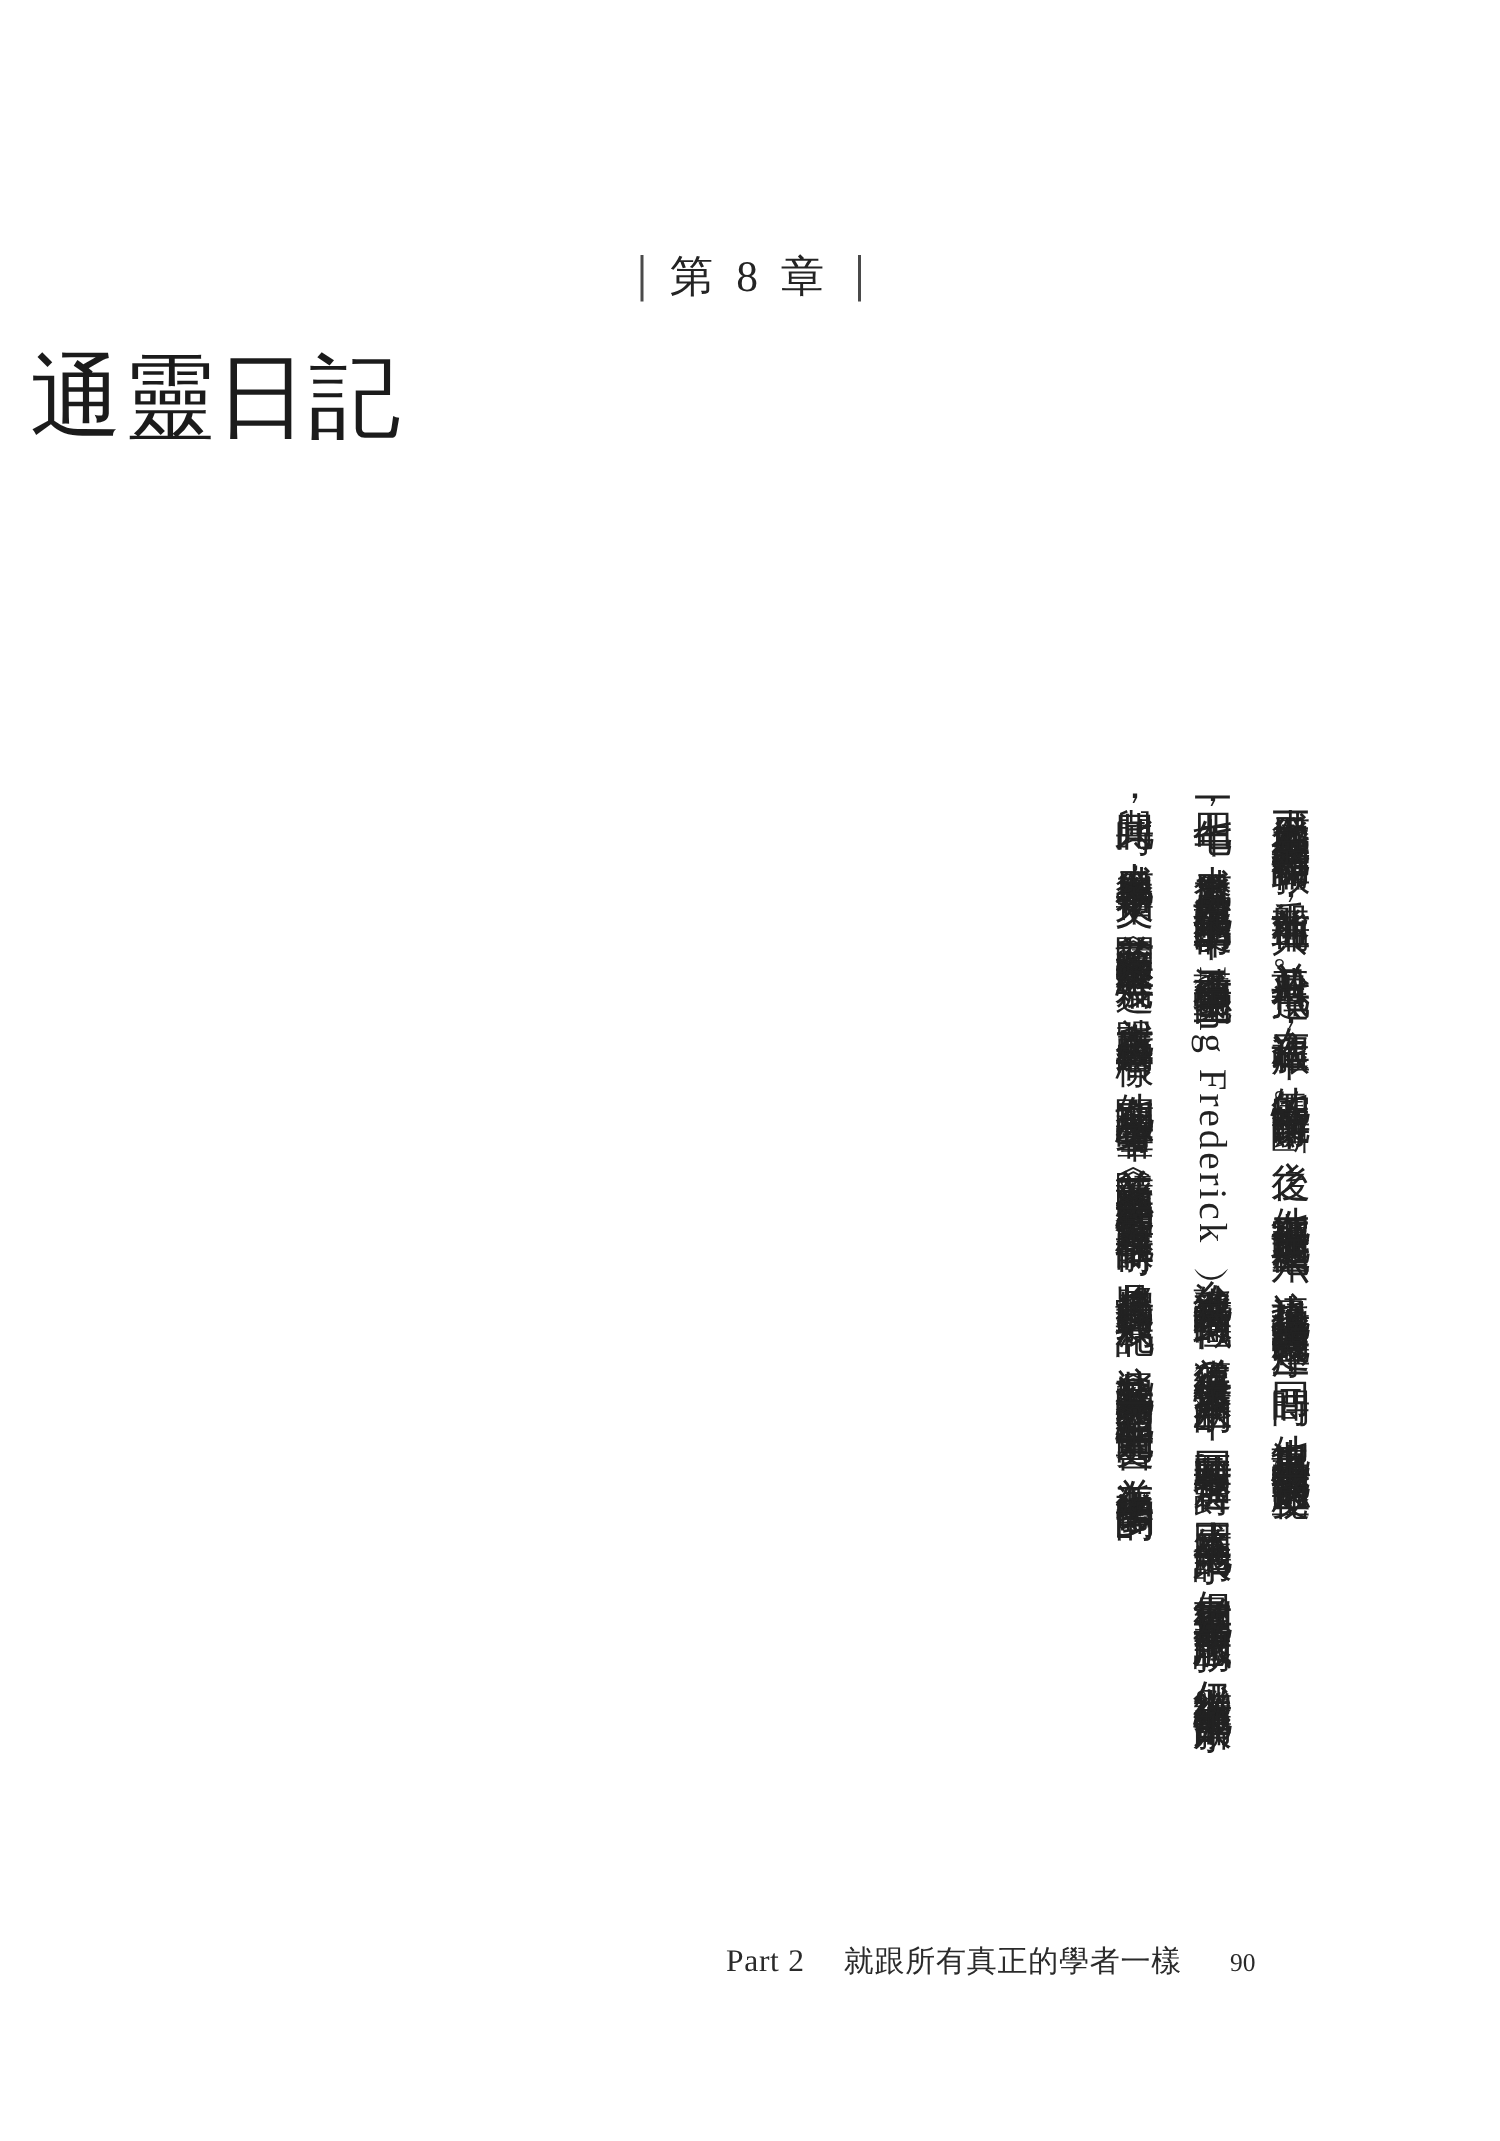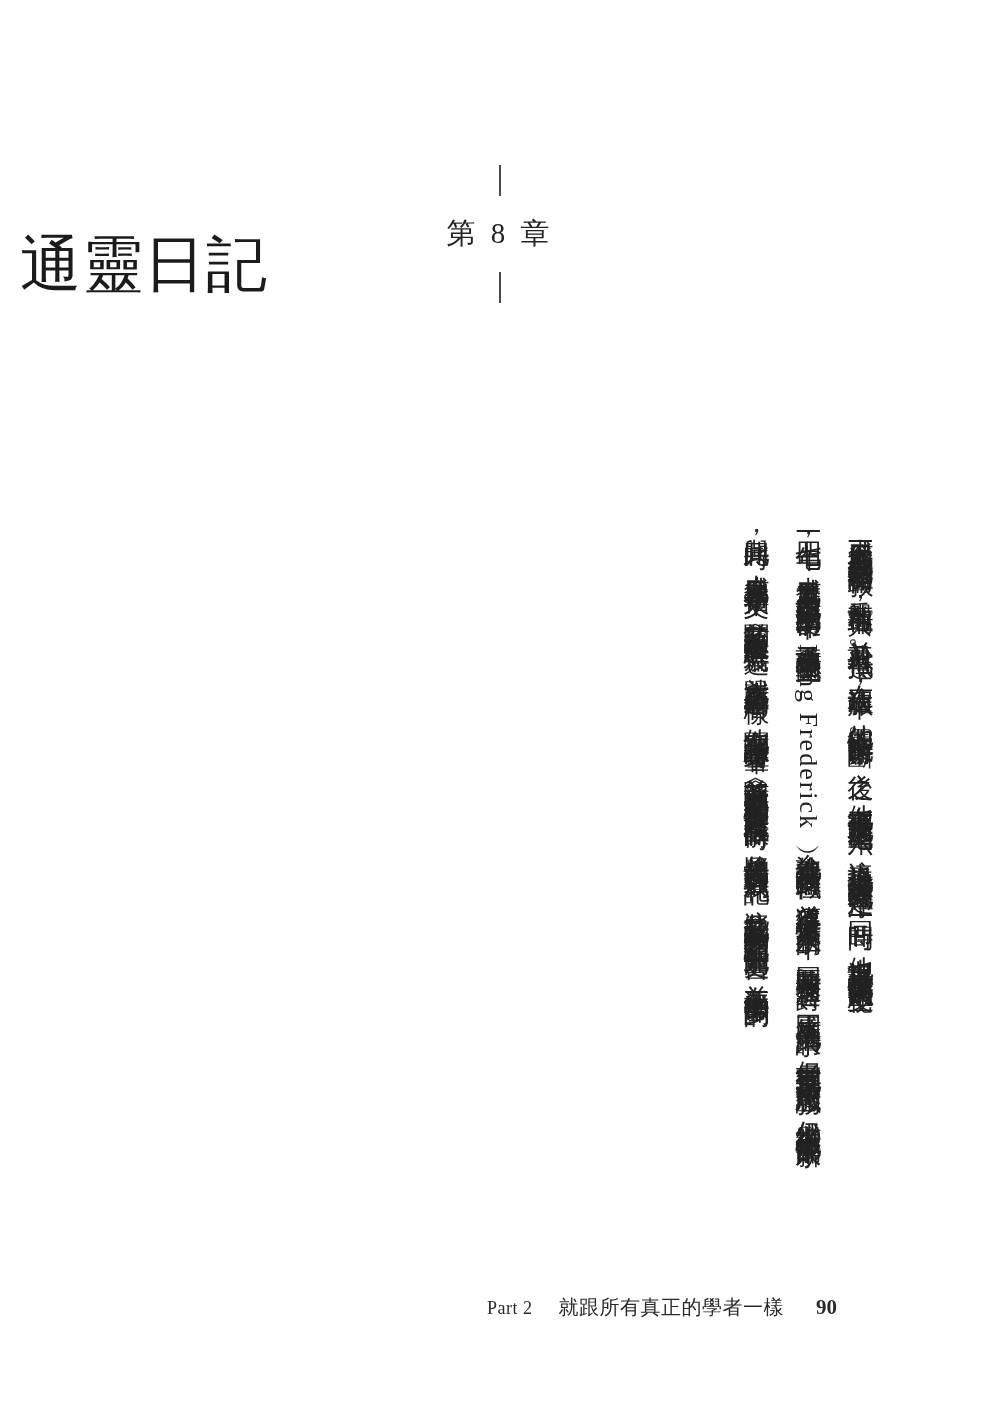--- a/index.html
+++ b/index.html
@@ -20,21 +20,20 @@
   
   .chapter-heading {
     position: absolute;
     top: 165px;
     left: 0;
     width: 100%;
     display: flex;
     justify-content: center;
     align-items: center;
     gap: 18px;
-    flex-direction: column;
   }
   .chapter-rule {
     width: 2px;
     height: 31px;
     background: #4a4a4a;
   }
   .chapter-label {
     font-size: 29px;
     letter-spacing: 4px;
     color: #242424;
@@ -79,31 +78,30 @@
   .page-footer {
     position: absolute;
     top: 1294px;
     right: 163px;
     display: flex;
     align-items: baseline;
     font-size: 20px;
     color: #2a2a2a;
   }
   .footer-part-label {
-    font-size: 18px;
+    font-size: 21px;
     margin-right: 26px;
     letter-spacing: 0.5px;
   }
   .footer-part-title {
     letter-spacing: 0.5px;
   }
   .footer-page-number {
     margin-left: 32px;
-    font-size: 21px;
-    font-weight: bold;
+    font-size: 17px;
   }
 </style>
 </head>
 <body>
 
 <div class="page" style="background: rgb(255, 255, 255);">
 
   <div class="chapter-heading">
     <span class="chapter-rule" style="background: rgb(74, 74, 74);"></span>
     <span class="chapter-label">第 8 章</span>

